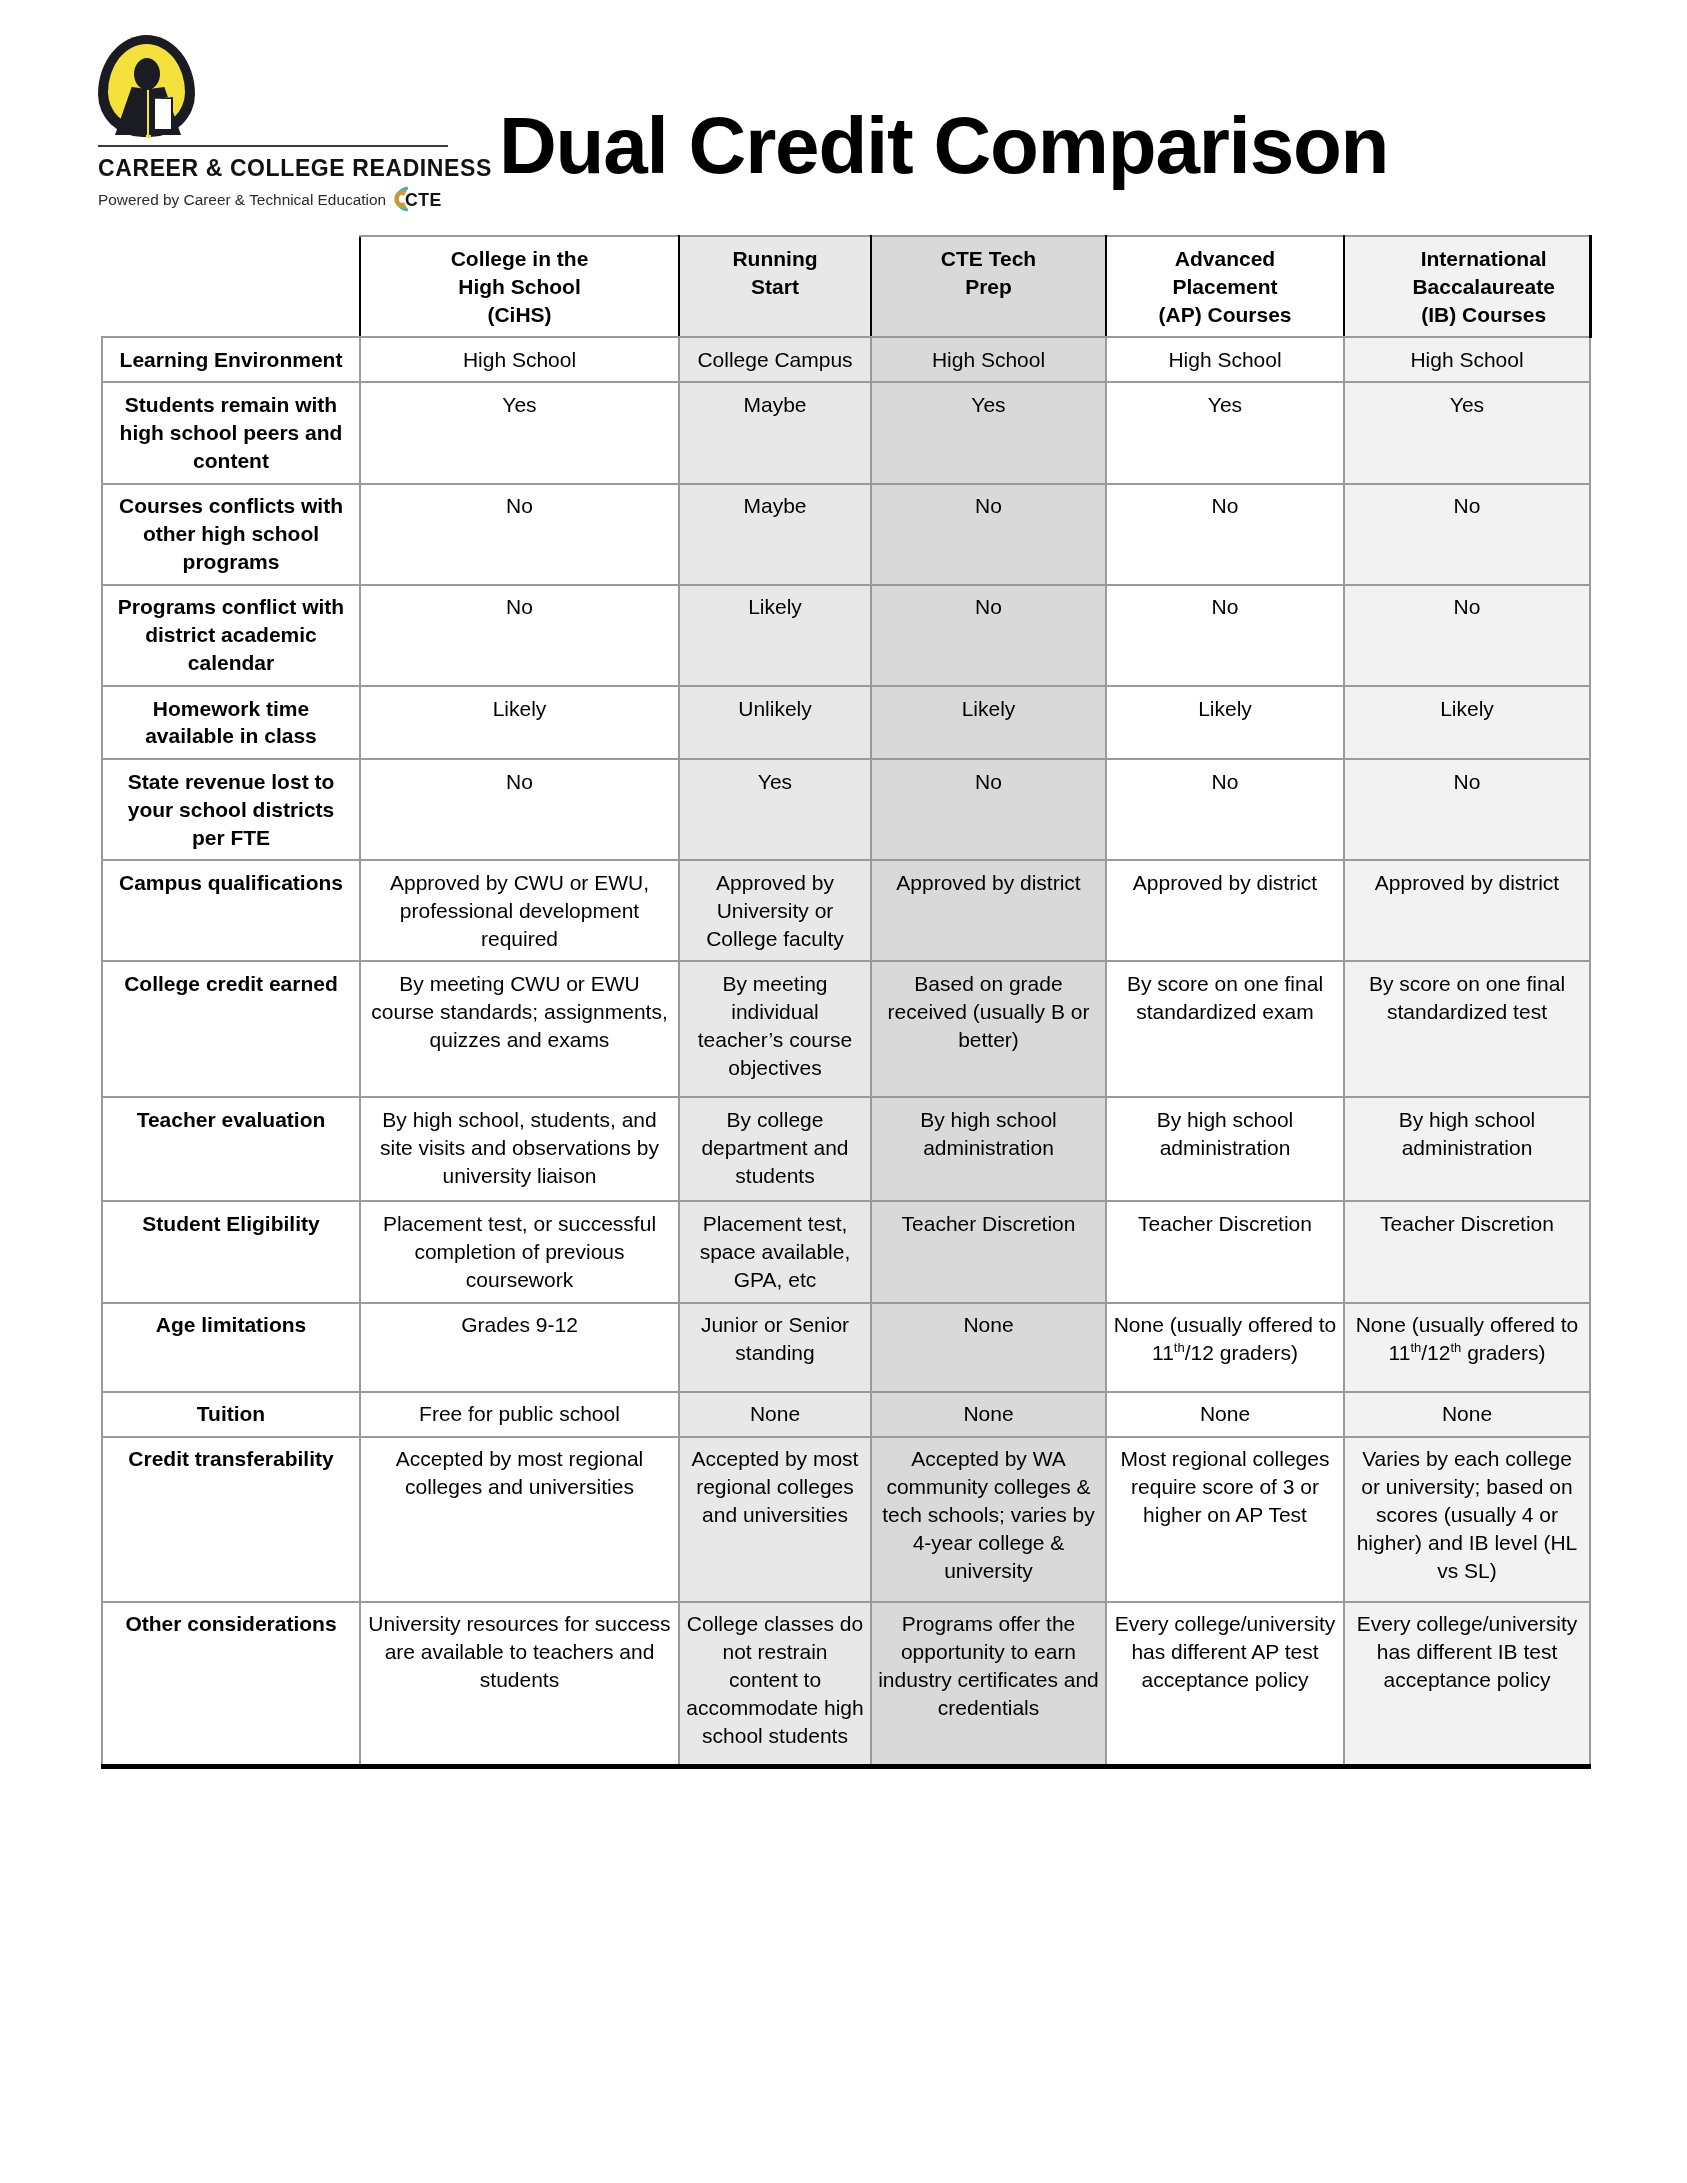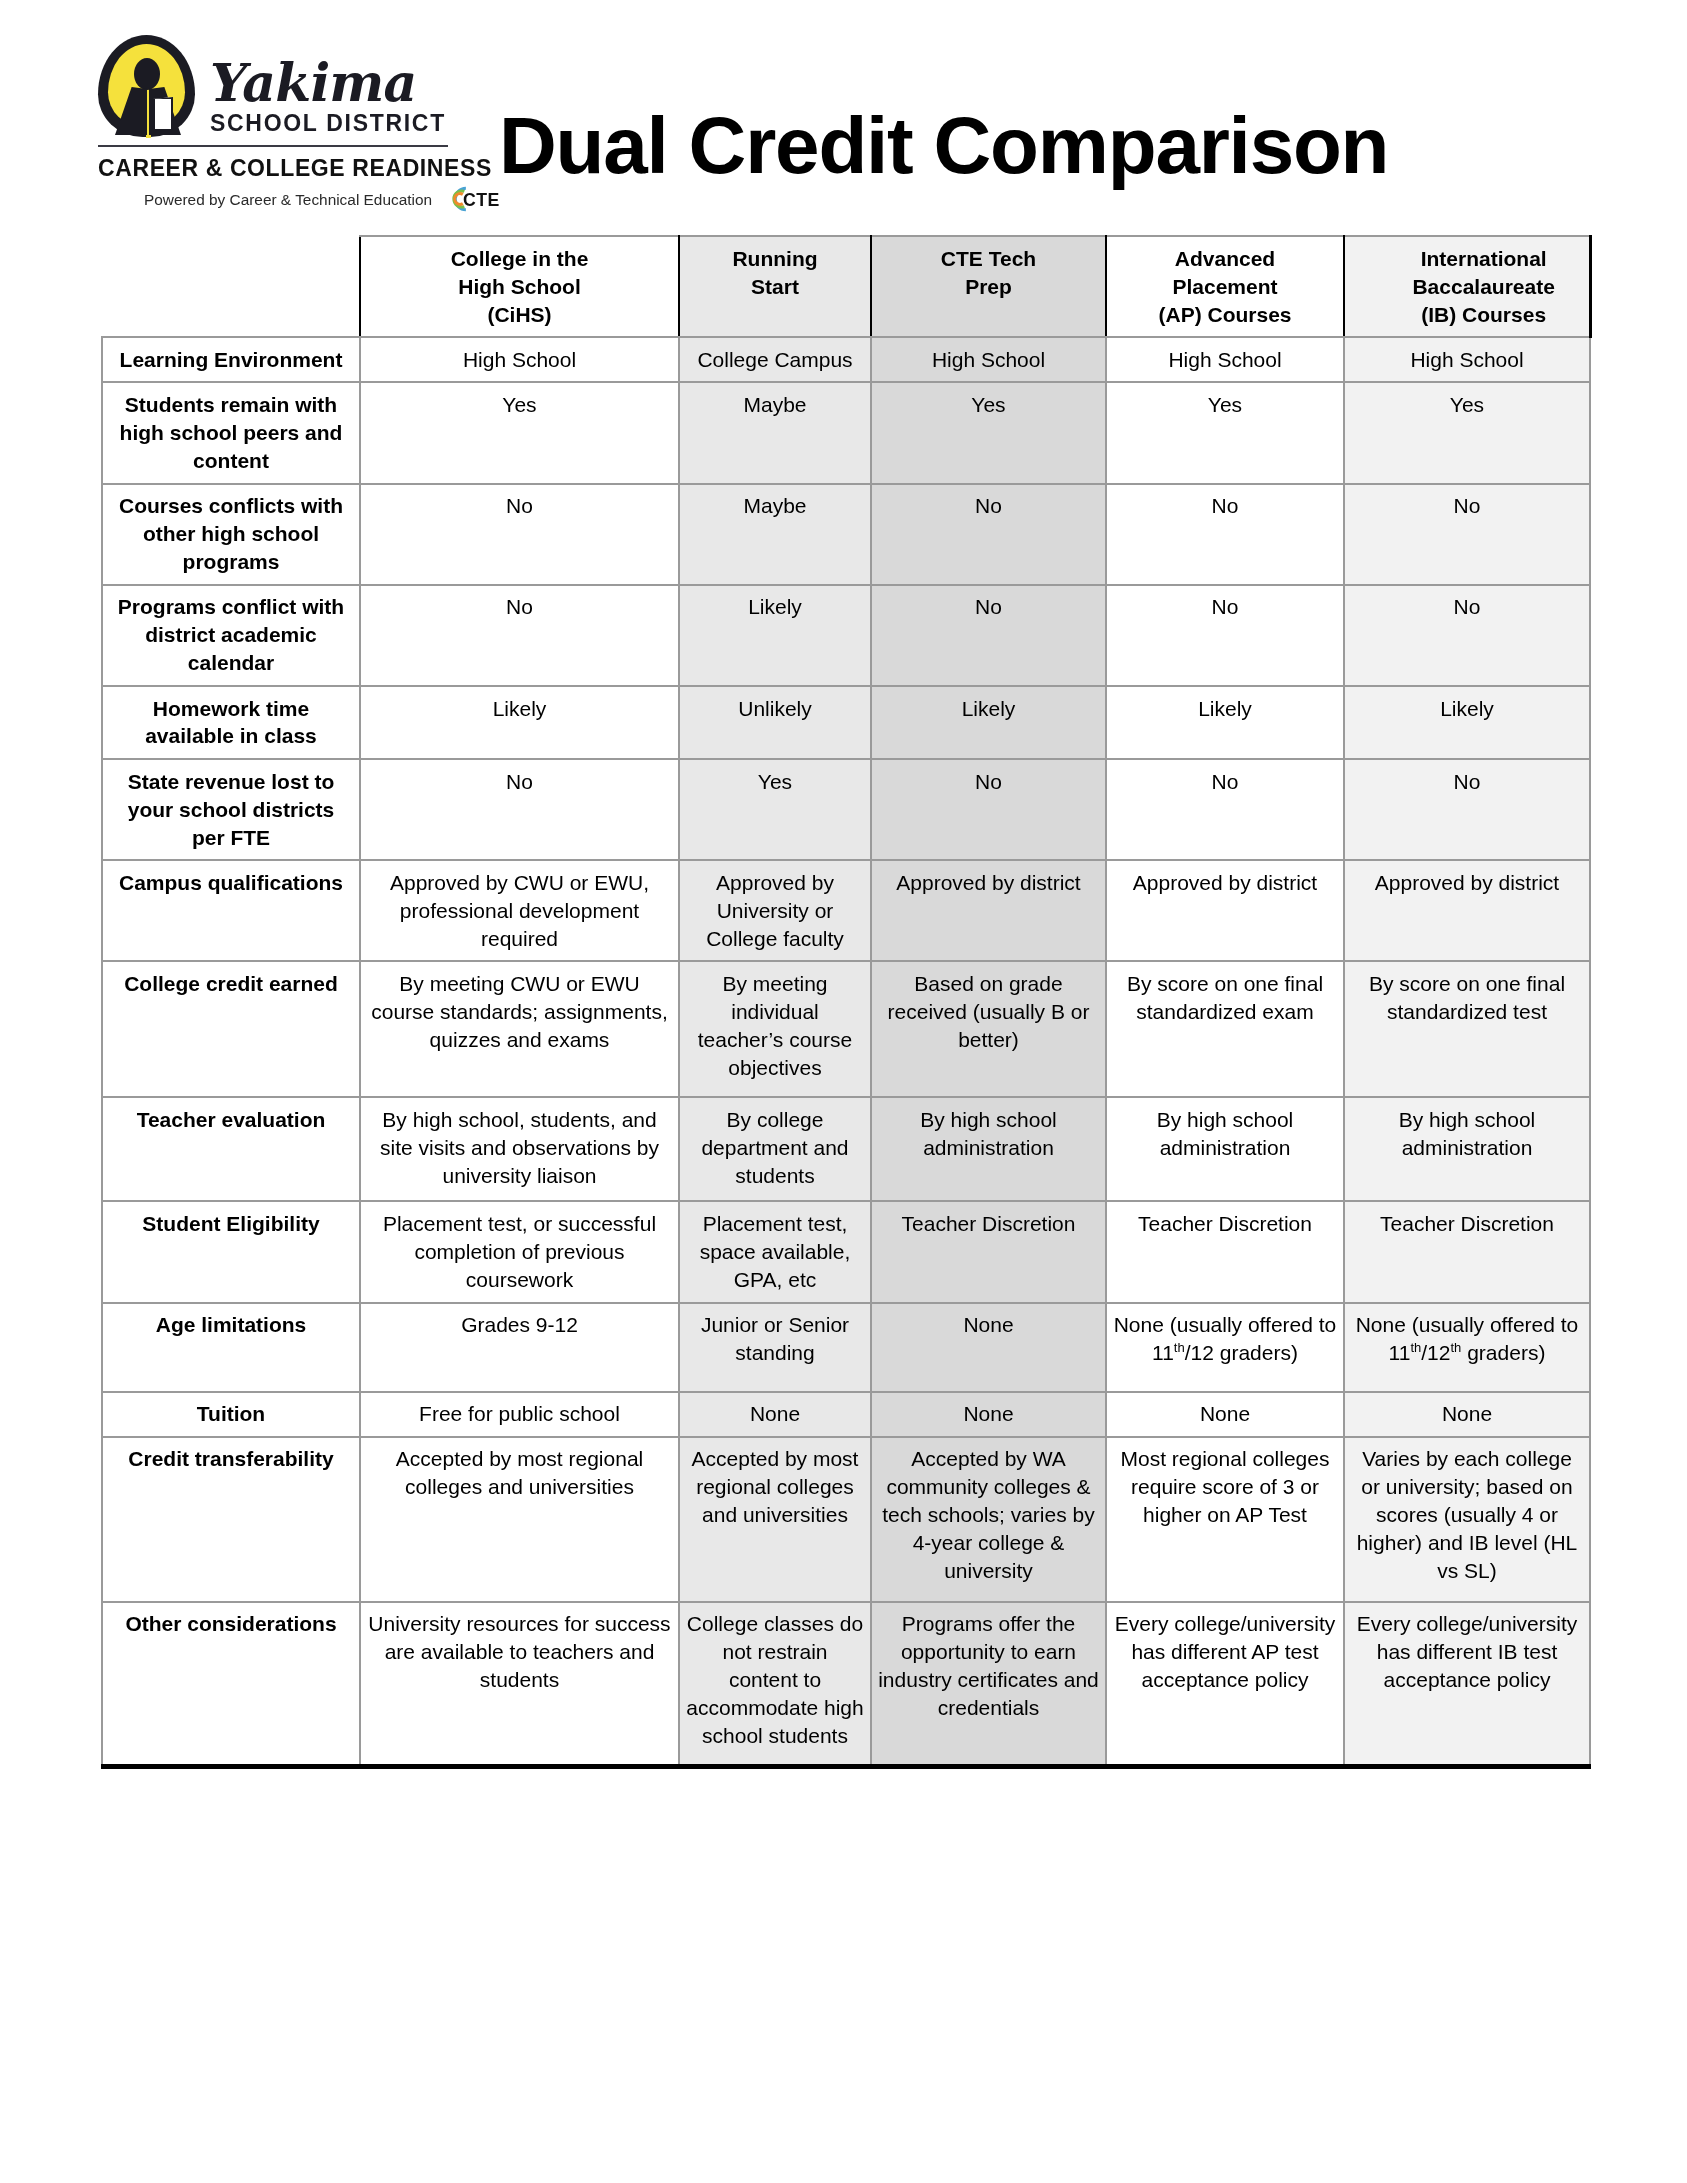--- a/index.html
+++ b/index.html
@@ -118,23 +118,22 @@
     font-weight: bold;
     font-size: 23px;
     letter-spacing: 0.6px;
     color: #111;
     margin-top: 7.7px;
     white-space: nowrap;
   }
   .logo-powered-row {
     display: flex;
     align-items: center;
-    gap: 14px;
+    gap: 2px;
     margin-top: 6.2px;
-    margin-left: 46px;
   }
   .logo-powered {
     font-size: 15.4px;
     color: #2a2a2a;
     white-space: nowrap;
   }
   .cte-badge {
     position: relative;
     width: 51px; height: 24.6px;
     display: flex;
@@ -245,24 +244,20 @@
     <div class="logo-block">
       <div class="logo-top">
         <div class="logo-mark">
           <div class="egg-outer"></div>
           <div class="egg-inner"></div>
           <div class="stem"></div>
           <div class="head"></div>
           <div class="body-l"></div>
           <div class="body-r"></div>
           <div class="book"></div>
-        </div>
-        <div class="logo-words">
-          <div class="logo-script">Yakima</div>
-          <div class="logo-sub">SCHOOL DISTRICT</div>
         </div>
       </div>
       <div class="logo-rule"></div>
       <div class="logo-ccr">CAREER &amp; COLLEGE READINESS</div>
       <div class="logo-powered-row">
         <div class="logo-powered">Powered by Career &amp; Technical Education</div>
         <div class="cte-badge">
           <svg class="arcs" viewBox="0 0 34 34">
             <path d="M26 3 A14 14 0 1 0 26 31" fill="none" stroke="#4aa3d4" stroke-width="4"></path>
             <path d="M24 7 A10.5 10.5 0 1 0 24 27" fill="none" stroke="#7bbf4a" stroke-width="4"></path>

